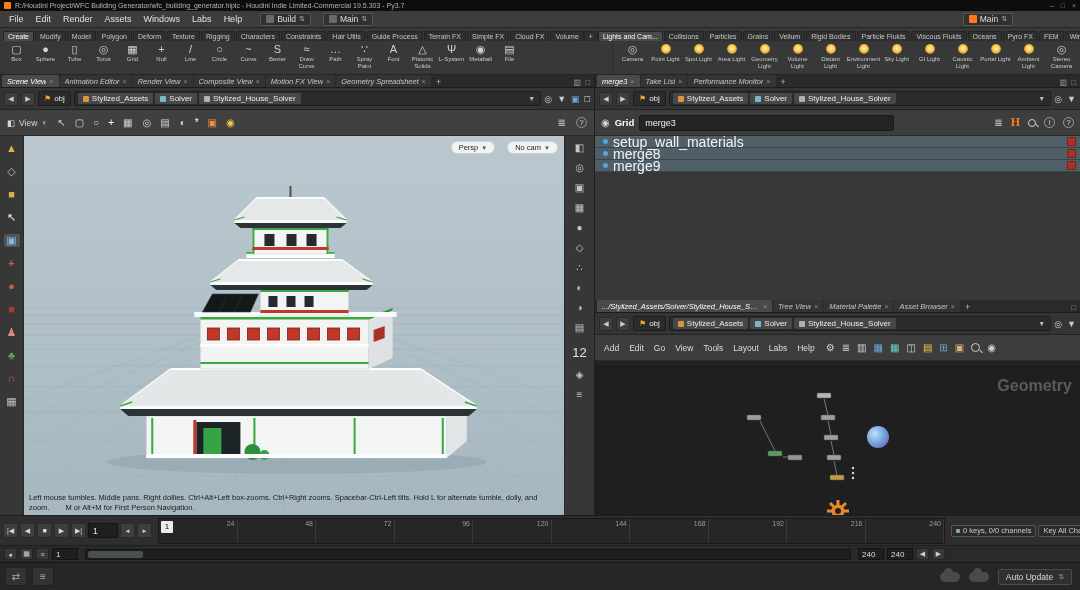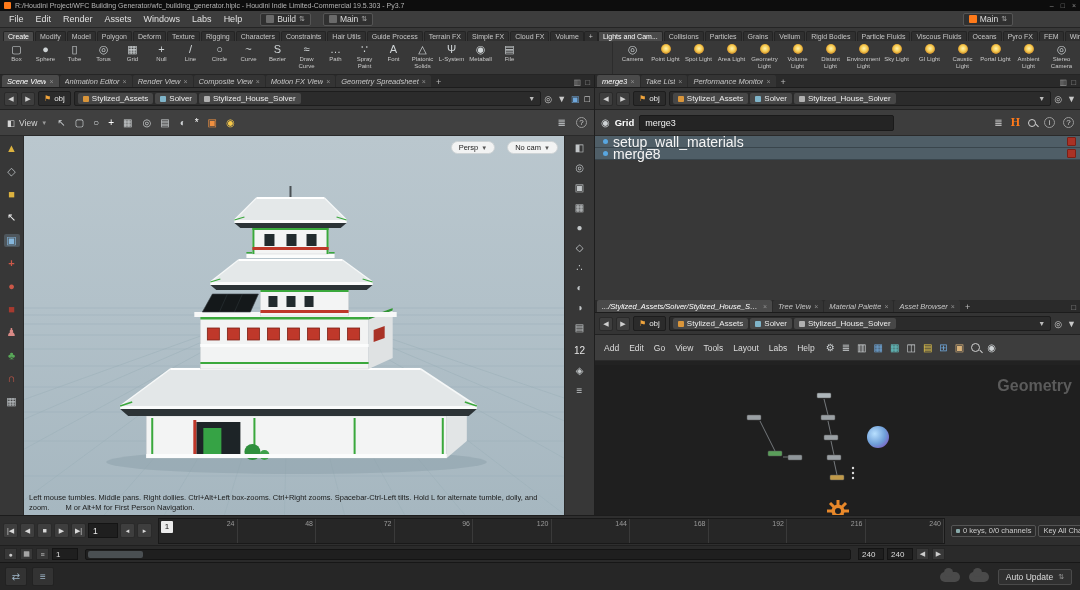--- a/index.html
+++ b/index.html
@@ -103,21 +103,21 @@
     background:linear-gradient(180deg,#bac7ce 0%, #b2c1c9 45%, #a6b7c0 100%); }
   .vp-svg { position:absolute; inset:0; width:100%; height:100%; }
   .cam-btns { position:absolute; top:5px; right:6px; display:flex; gap:12px; }
   .cam-btn { background:#f2f3f3; color:#222; border-radius:7px; font-size:7.5px; height:13px; display:flex;
     align-items:center; gap:3px; padding:0 7px; border:1px solid #cfd4d6; }
   .cam-btn .cv { font-size:6px; color:#555; }
   .vp-help { position:absolute; left:5px; bottom:3px; right:5px; font-size:7.5px; line-height:9.5px; color:#1b1b1b; }
   .vstrip-right { width:30px; background:#373737; border-left:1px solid #2a2a2a; display:flex; flex-direction:column;
     align-items:center; padding-top:6px; gap:9px; color:#c2c6c8; }
   .rs-i { font-size:10px; }
-  .subdiv { font-size:10px; color:#e5e5e5; margin-top:3px; }
+  .subdiv { font-size:13px; color:#e5e5e5; margin-top:3px; }
 
   
   .top-pane { position:absolute; top:0; left:0; width:485px; height:225px; background:#383838; }
   .param-header { height:26px; background:#3d3d3d; border-bottom:1px solid #2a2a2a; display:flex;
     align-items:center; gap:5px; padding:0 6px; }
   .node-icon { font-size:10px; color:#cfd3d5; }
   .node-type { font-size:9.5px; font-weight:bold; color:#fff; }
   .node-name-field { width:255px; height:16px; background:#242424; border:1px solid #1a1a1a; border-radius:2px;
     color:#efefef; font-size:9px; display:flex; align-items:center; padding:0 5px; }
   .ph-icons { margin-left:auto; display:flex; gap:8px; align-items:center; }
@@ -757,20 +757,25 @@
               <span>setup_wall_materials</span>
               <span class="del"></span>
             </div>
 
             <div class="irow">
               <span class="dot"></span>
               <span>merge8</span>
               <span class="del"></span>
             </div>
 
+            <div class="irow">
+              <span class="dot"></span>
+              <span>merge9</span>
+              <span class="del"></span>
+            </div>
           </div>
       </div>
 
       <div class="net-pane">
         <div class="pane-tabs">
           <span style="display:flex;gap:1px">
 
           <span class="ptab">
                 <span class="lbl">.../Stylized_Assets/Solver/Stylized_House_Solver</span>
                 <span class="x">×</span>

